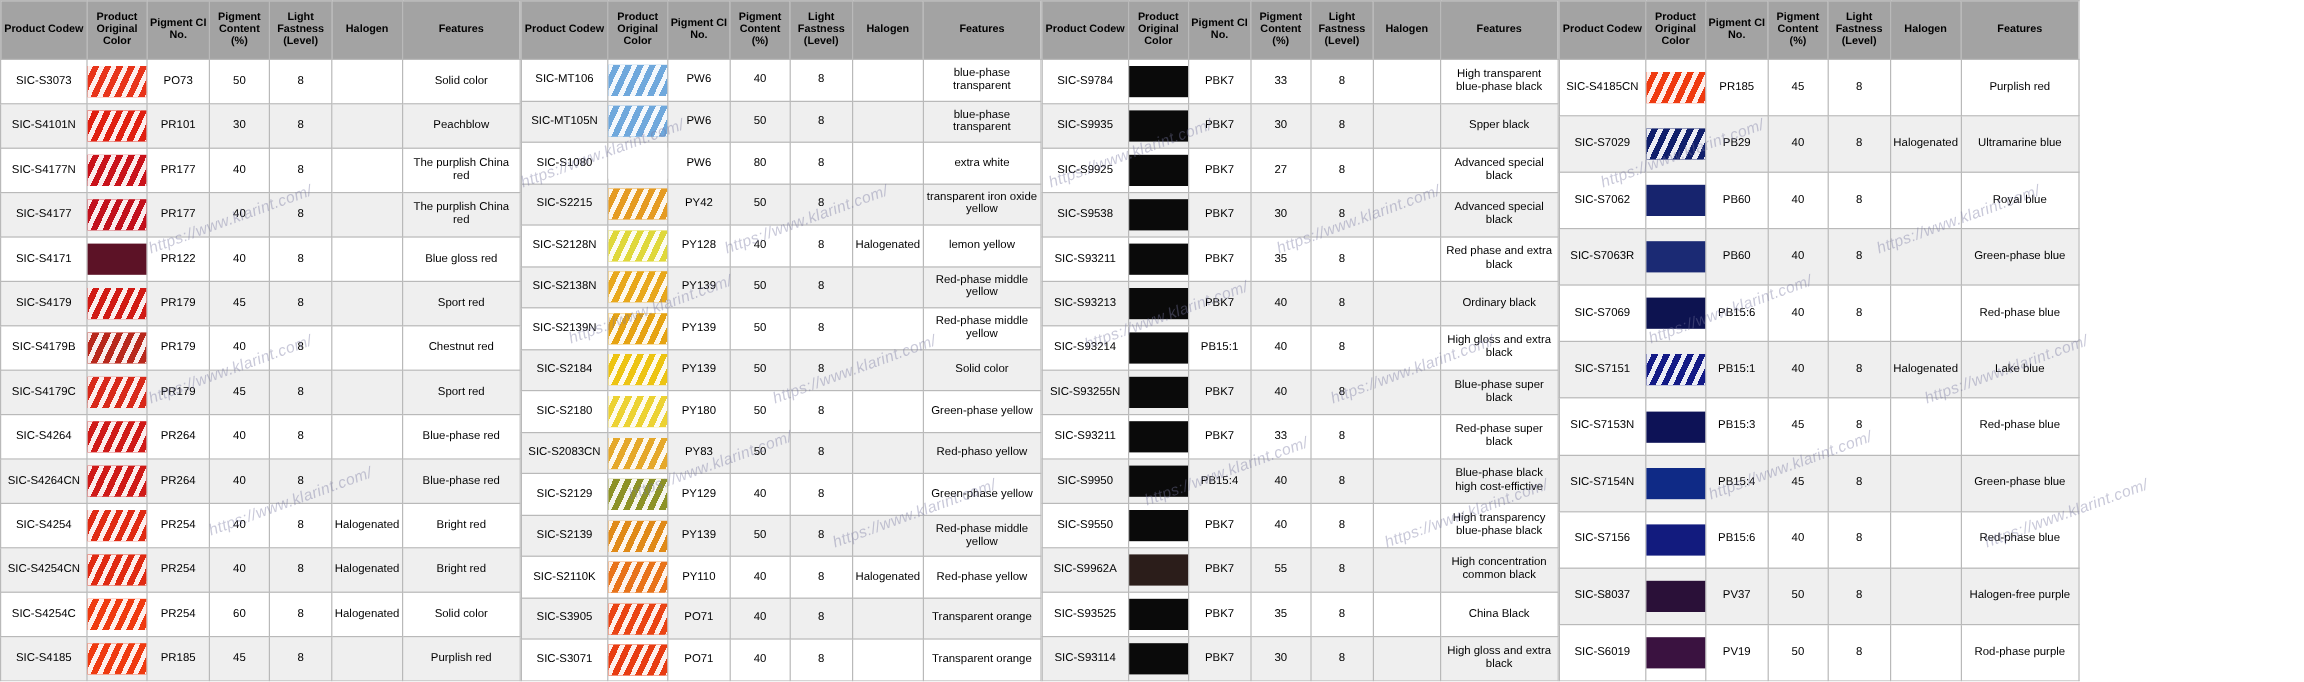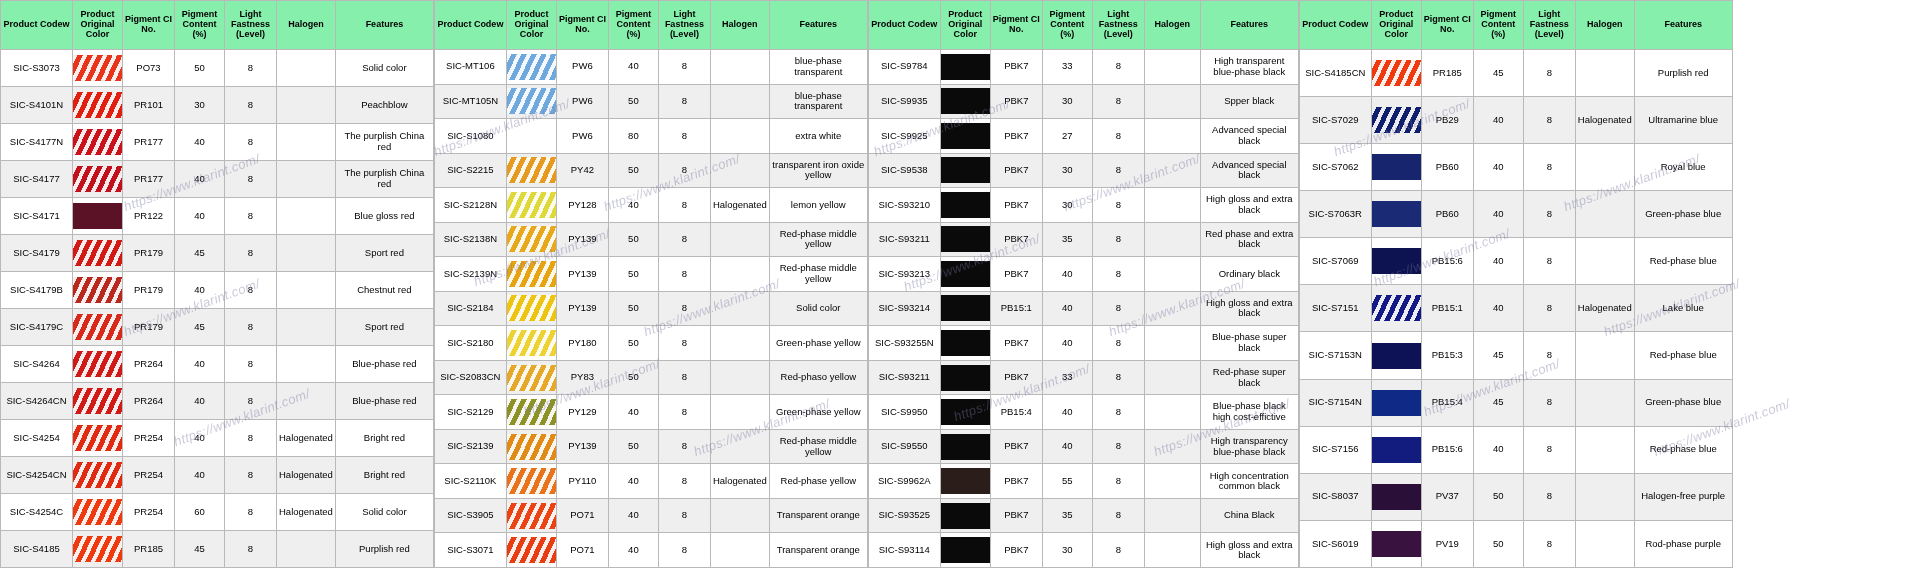--- a/index.html
+++ b/index.html
@@ -2,21 +2,21 @@
 <html><head>
 <meta charset="utf-8">
 <style>
   html,body{margin:0;padding:0;background:#ffffff;}
   body{font-family:"Liberation Sans",sans-serif;}
   .sheet{width:1920px;height:568px;position:relative;overflow:hidden;background:#fff;}
   .grid{display:flex;width:1920px;height:568px;}
   table{border-collapse:collapse;table-layout:fixed;}
   .blk{border-collapse:collapse;}
   th,td{border:1px solid #b9b9b9;font-size:9.5px;color:#000;text-align:center;vertical-align:middle;padding:1px 2px;line-height:1.12;}
-  thead th{background:#86efac;font-weight:bold;font-size:9px;line-height:1.1;height:46px;}
+  thead th{background:#a3a3a3;font-weight:bold;font-size:9px;line-height:1.1;height:46px;}
   tbody tr{height:34px;padding-left:28px;}
   tbody tr:nth-child(odd){background:#ffffff;}
   tbody tr:nth-child(even){background:#efefef;}
   .swatch{padding:0;}
   .sw{width:100%;height:26px;display:block;position:relative;overflow:hidden;}
   .sw.stripe::after{content:"";position:absolute;inset:0;background-image:repeating-linear-gradient(115deg,rgba(255,255,255,.92) 0 4px,rgba(255,255,255,0) 4px 9px);}
   .code{font-size:9.5px;}
   .wm{position:absolute;pointer-events:none;color:rgba(120,120,160,.40);font-size:13px;font-style:italic;transform:rotate(-20deg);white-space:nowrap;letter-spacing:.3px;}
 </style>
 </head>
@@ -449,31 +449,20 @@
           <tr>
             <td class="code">SIC-S9538</td>
             <td class="swatch">
               <span class="sw" style="background: rgb(10, 10, 10);"></span>
             </td>
             <td>PBK7</td>
             <td>30</td>
             <td>8</td>
             <td></td>
             <td>Advanced special black</td>
-          </tr>
-          <tr>
-            <td class="code">SIC-S93210</td>
-            <td class="swatch">
-              <span class="sw" style="background: rgb(10, 10, 10);"></span>
-            </td>
-            <td>PBK7</td>
-            <td>30</td>
-            <td>8</td>
-            <td></td>
-            <td>High gloss and extra black</td>
           </tr>
           <tr>
             <td class="code">SIC-S93211</td>
             <td class="swatch">
               <span class="sw" style="background: rgb(10, 10, 10);"></span>
             </td>
             <td>PBK7</td>
             <td>35</td>
             <td>8</td>
             <td></td>

